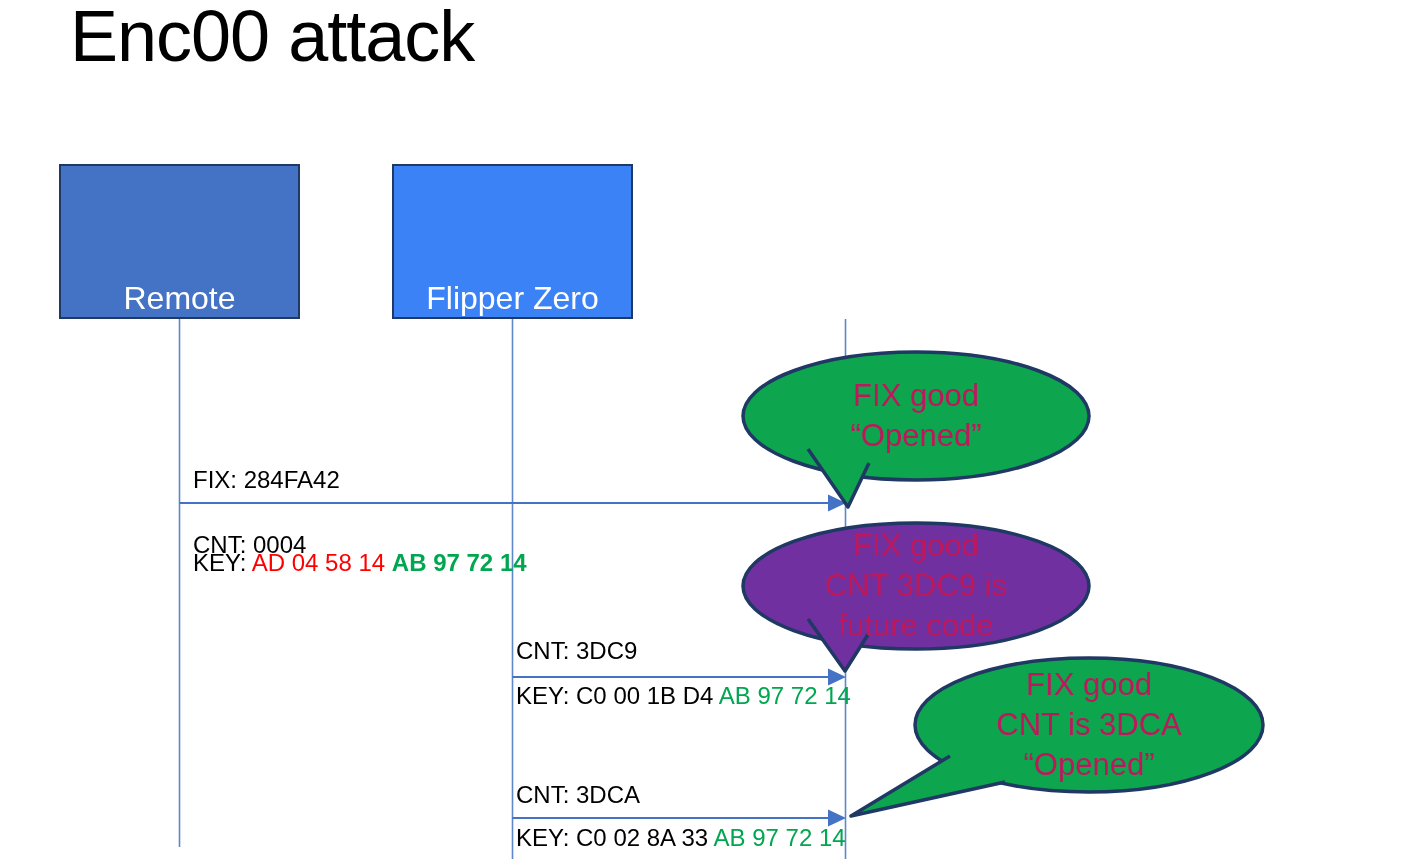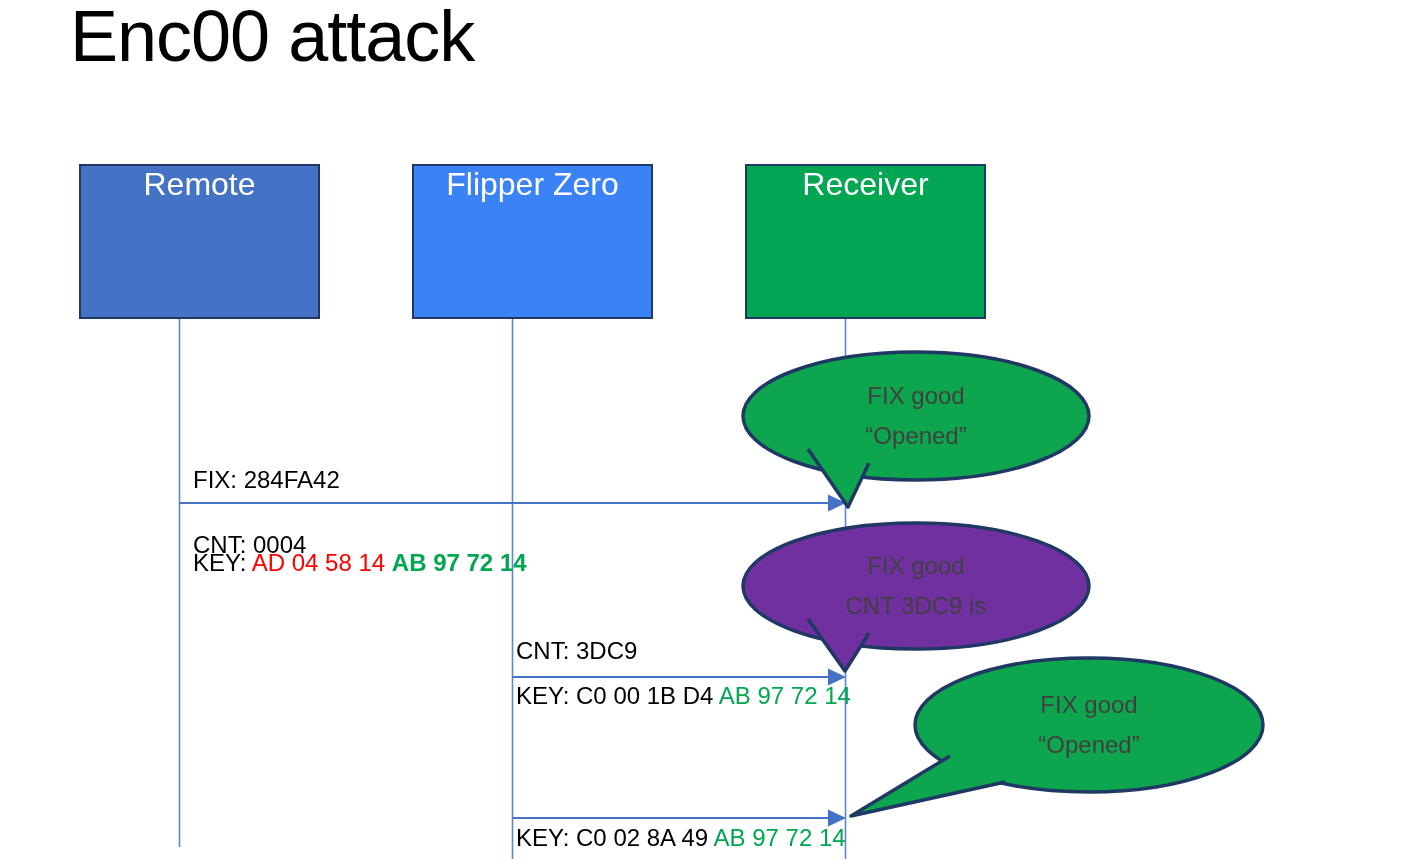--- a/index.html
+++ b/index.html
@@ -16,37 +16,37 @@
     color:#000000;letter-spacing:-1px;white-space:nowrap;
   }
   .layer{position:absolute;left:0;top:0;width:1408px;height:859px;}
   .lifeline{stroke:#5e86c8;stroke-width:1.6;}
   .msg-line{stroke:#4472C4;stroke-width:2;}
   .msg-head{fill:#4472C4;}
   .shape-outline{stroke:#1F3864;}
   .actor{
     position:absolute;top:164px;width:241px;height:155px;
     border:2.5px solid #1F3864;box-sizing:border-box;
-    display:flex;align-items:flex-start;justify-content:center;margin-left:20px;
+    display:flex;align-items:flex-end;justify-content:center;
   }
   .actor-label{color:#ffffff;font-size:32px;white-space:nowrap;}
   .actor-remote{left:59px;background:#4472C4;}
   .actor-flipper{left:392px;background:#3b82f6;}
   .actor-receiver{left:725px;background:#00A651;}
   .msg-text{
     position:absolute;font-size:24px;line-height:34px;color:#000000;
     white-space:nowrap;
   }
   .key-red{color:#FF0000;}
   .key-green{color:#00A650;}
   .key-green-bold{color:#00A650;font-weight:700;}
   .callout-text{
     position:absolute;display:flex;flex-direction:column;
     align-items:center;justify-content:center;
-    color:#404040;font-size:24px;line-height:40px;text-align:center;
+    color:#be185d;font-size:31px;line-height:40px;text-align:center;
     white-space:nowrap;
   }
   .ct-1{left:743px;top:356px;width:346px;height:120px;}
   .ct-2{left:743px;top:526px;width:346px;height:120px;}
   .ct-3{left:915px;top:665px;width:348px;height:120px;}
 </style>
 </head>
 <body>
 
 <div class="slide">
@@ -89,39 +89,39 @@
   </svg>
 
   <div class="title">Enc00 attack</div>
 
   <div class="actor actor-remote">
     <span class="actor-label">Remote</span>
   </div>
   <div class="actor actor-flipper">
     <span class="actor-label">Flipper Zero</span>
   </div>
-  <div class="actor actor-receiver">
-    <span class="actor-label">Receiver</span>
-  </div>
 
   <div class="msg-text" style="left:193px;top:463px;">FIX: 284FA42</div>
   <div class="msg-text" style="left:193px;top:510px;margin-top:18px;">CNT: 0004</div>
   <div class="msg-text" style="left:193px;top:546px;"><span>KEY: </span><span class="key-red">AD 04 58 14 </span><span class="key-green-bold">AB 97 72 14</span></div>
 
   <div class="msg-text" style="left:516px;top:634px;text-align:right;">CNT: 3DC9</div>
   <div class="msg-text" style="left:516px;top:679px;"><span>KEY: C0 00 1B D4 </span><span class="key-green">AB 97 72 14</span></div>
 
-  <div class="msg-text" style="left:516px;top:821px;"><span>KEY: C0 02 8A 49 </span><span class="key-green">AB 97 72 14</span></div>
+  <div class="msg-text" style="left:516px;top:778px;">CNT: 3DCA</div>
+  <div class="msg-text" style="left:516px;top:821px;"><span>KEY: C0 02 8A 33 </span><span class="key-green">AB 97 72 14</span></div>
 
   <div class="callout-text ct-1">
     <div>FIX good</div>
     <div>“Opened”</div>
   </div>
   <div class="callout-text ct-2">
     <div>FIX good</div>
     <div>CNT 3DC9 is</div>
+    <div>future code</div>
   </div>
   <div class="callout-text ct-3">
     <div>FIX good</div>
+    <div>CNT is 3DCA</div>
     <div>“Opened”</div>
   </div>
 
 </div>
 
 </body></html>

